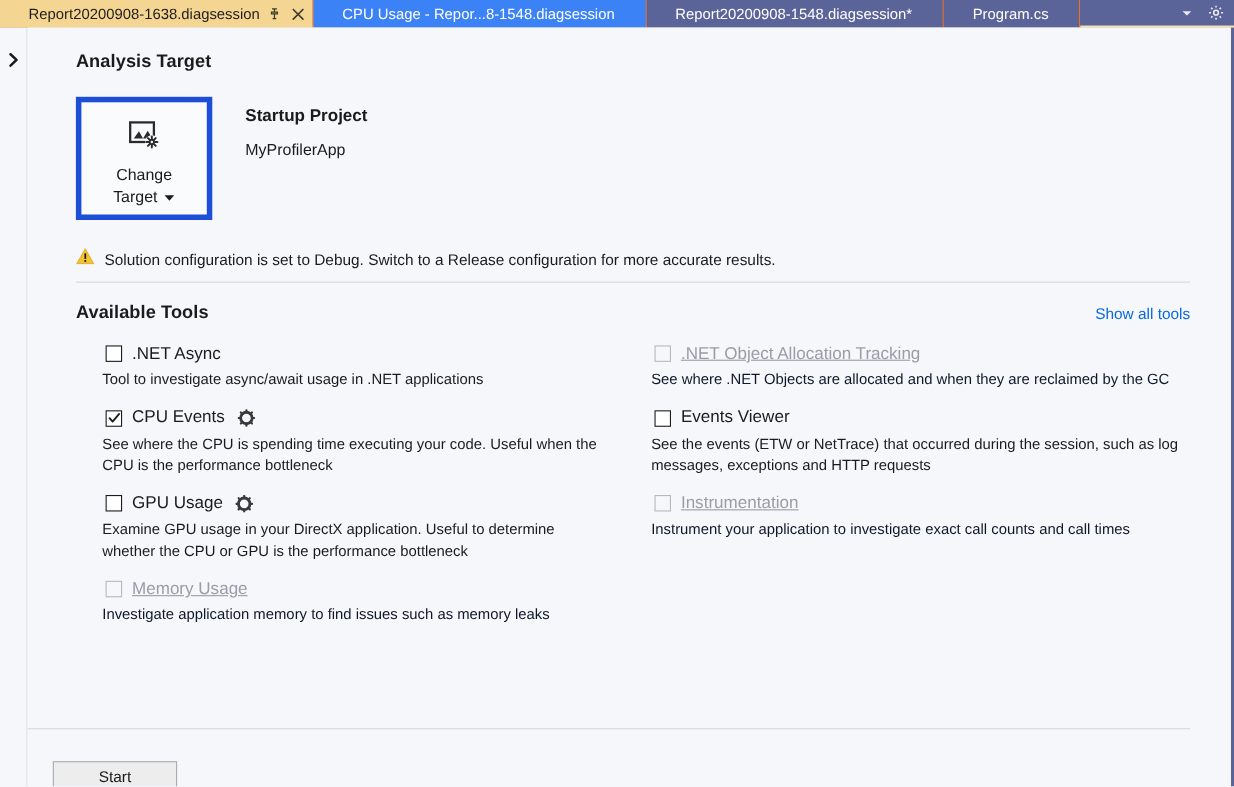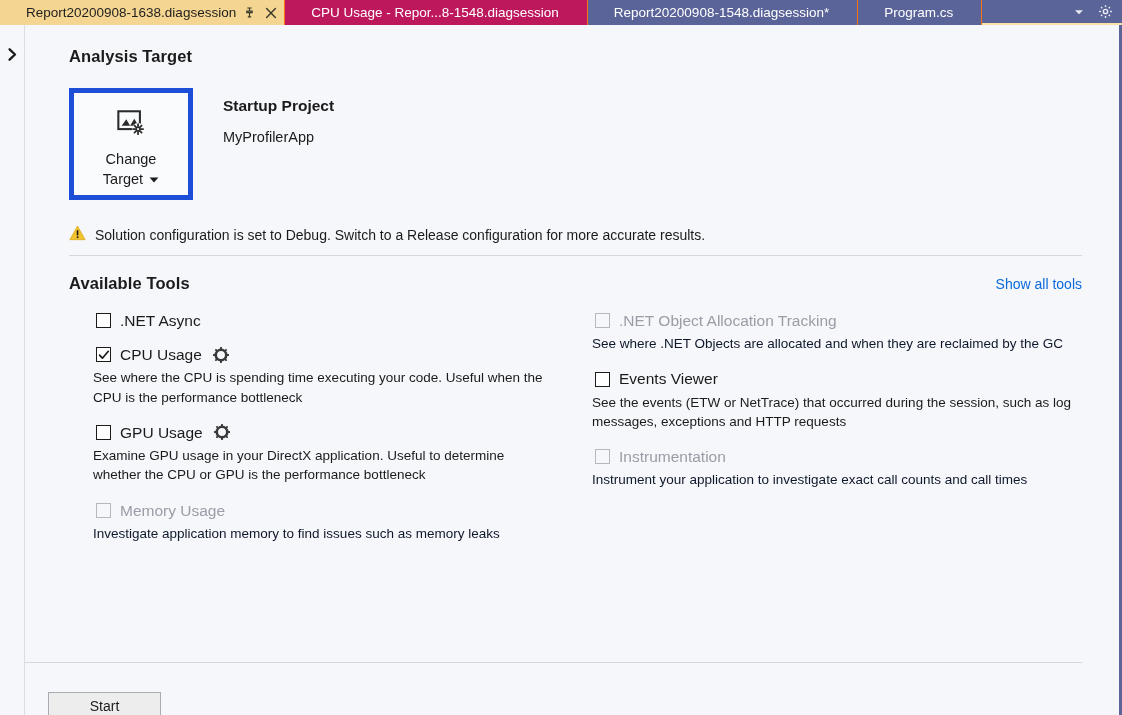--- a/index.html
+++ b/index.html
@@ -32,21 +32,21 @@
     border-right: 1px solid #f97316;
     cursor: default;
     line-height: 1;
   }
   .tab.active {
     background: #f5d592;
     color: #1e1e1e;
     padding-right: 4px;
   }
   .tab.selected-doc {
-    background: #be185d;
+    background: #3b82f6;
     color: #ffffff;
   }
   .tab.inactive {
     background: #5a6498;
     color: #ffffff;
   }
   .tab-label { padding-right: 2px; }
   .tab-btn {
     display: inline-flex;
     align-items: center;
@@ -226,21 +226,21 @@
     align-items: center;
     justify-content: center;
   }
   .tool.disabled .cb { border-color: #b6b8c0; background: #f6f7fb; }
 
   .tool-name {
     font-size: 15.5px;
     color: #1b1b1b;
     line-height: 1.1;
   }
-  .tool.disabled .tool-name { color: #9a9ca6; }
+  .tool.disabled .tool-name { color: #9a9ca6; text-decoration: underline; }
 
   .gear-btn {
     display: inline-flex;
     align-items: center;
     justify-content: center;
     width: 17px; height: 17px;
     cursor: pointer;
     color: #3a3a3a;
     margin-left: 2px;
   }
@@ -395,29 +395,30 @@
       <span id="show-all-tools">Show all tools</span>
     </div>
 
     <div id="tools-grid">
       <div class="tool-col" id="tools-left">
           <div class="tool">
             <div class="tool-head">
               <span class="cb"></span>
               <span class="tool-name">.NET Async</span>
             </div>
+            <div class="tool-desc">Tool to investigate async/await usage in .NET applications</div>
           </div>
           <div class="tool">
             <div class="tool-head">
               <span class="cb">
                 <svg width="12" height="12" viewBox="0 0 12 12" fill="none" stroke="#1b1b1b" stroke-width="1.7" stroke-linecap="round" stroke-linejoin="round">
                   <path d="M1.6 6.2 L4.4 9.2 L10.3 2.3"></path>
                 </svg>
               </span>
-              <span class="tool-name">CPU Usage</span>
+              <span class="tool-name">CPU Events</span>
               <span class="gear-btn">
                 <svg width="16" height="16" viewBox="0 0 18 18">
                   <circle cx="9" cy="9" r="5.9" fill="none" stroke="currentColor" stroke-width="2.9"></circle>
                   <circle cx="9" cy="9" r="2.3" fill="#f6f7fb"></circle>
                   <g stroke="currentColor" stroke-width="2.2" stroke-linecap="round">
                     <path d="M9 0.9V3.2"></path>
                     <path d="M9 14.8V17.1"></path>
                     <path d="M0.9 9H3.2"></path>
                     <path d="M14.8 9H17.1"></path>
                     <path d="M3.3 3.3 4.9 4.9"></path>

